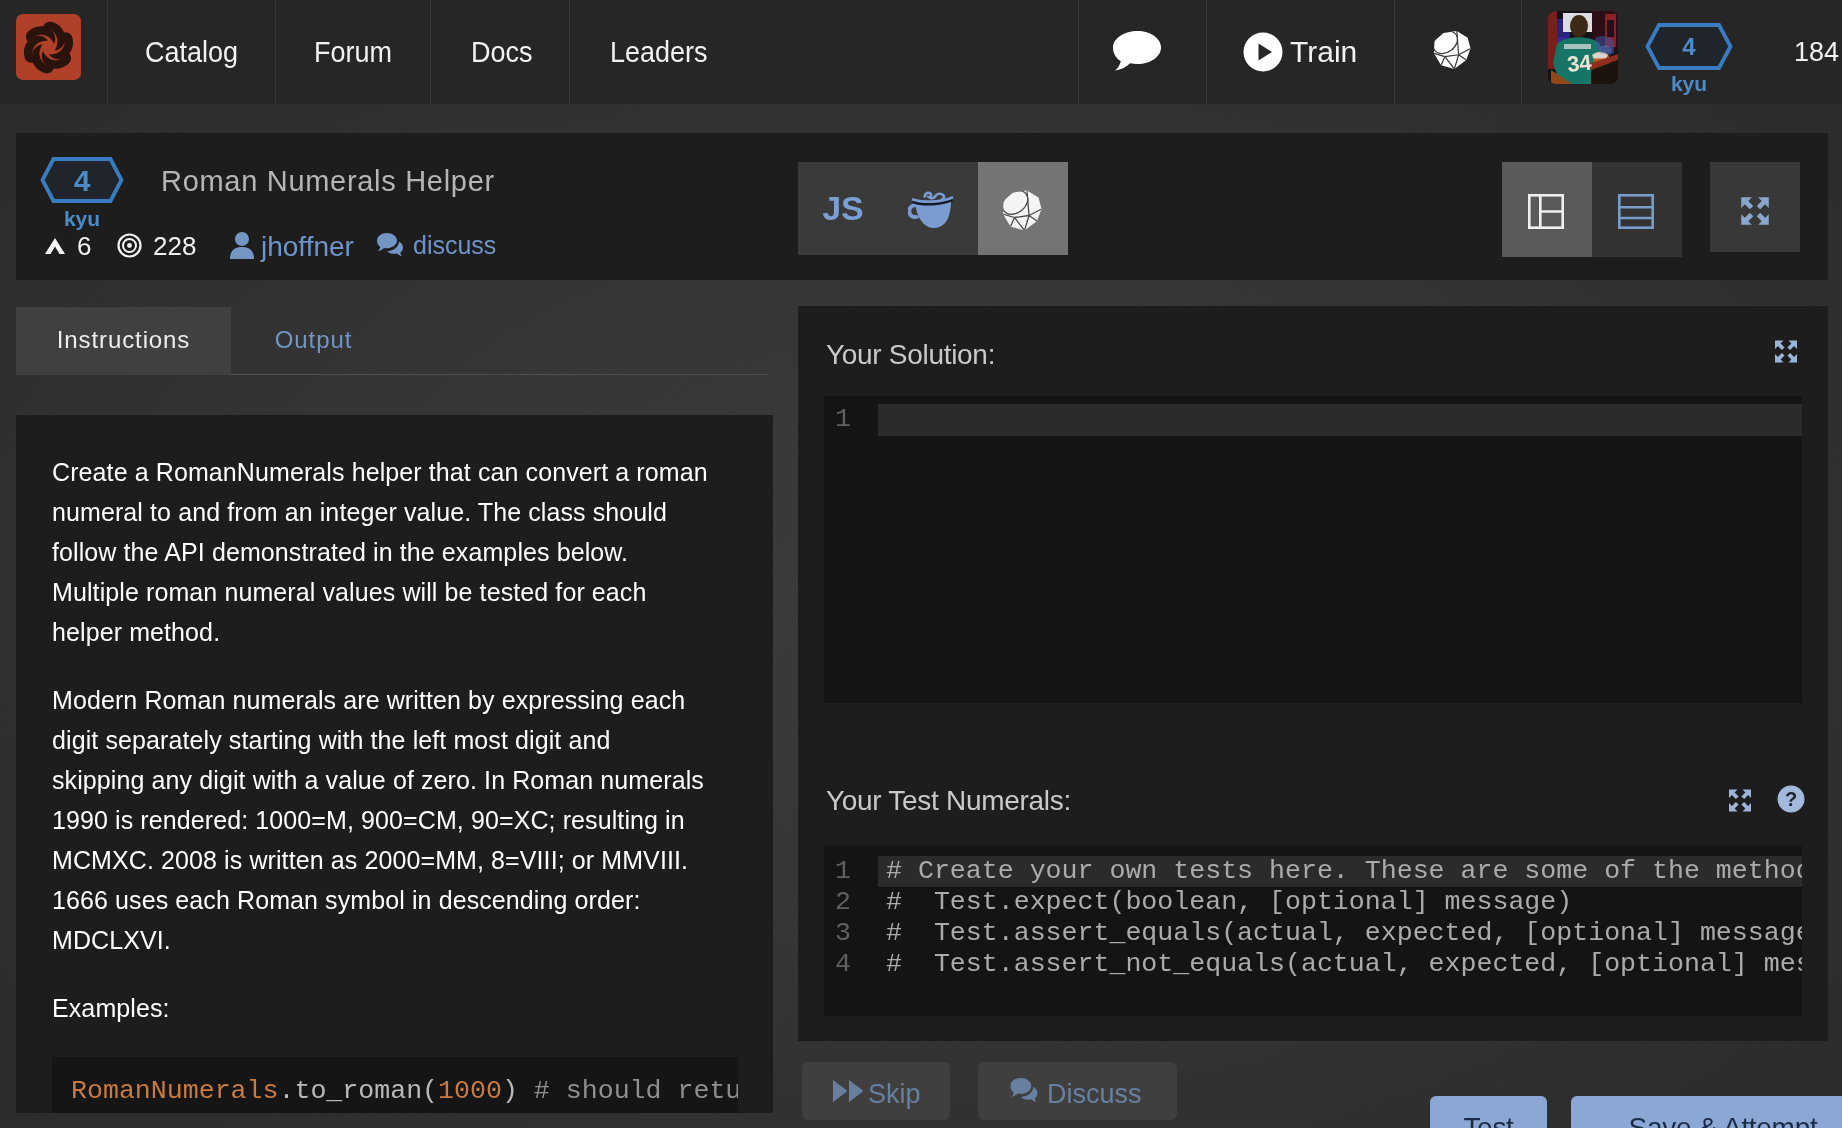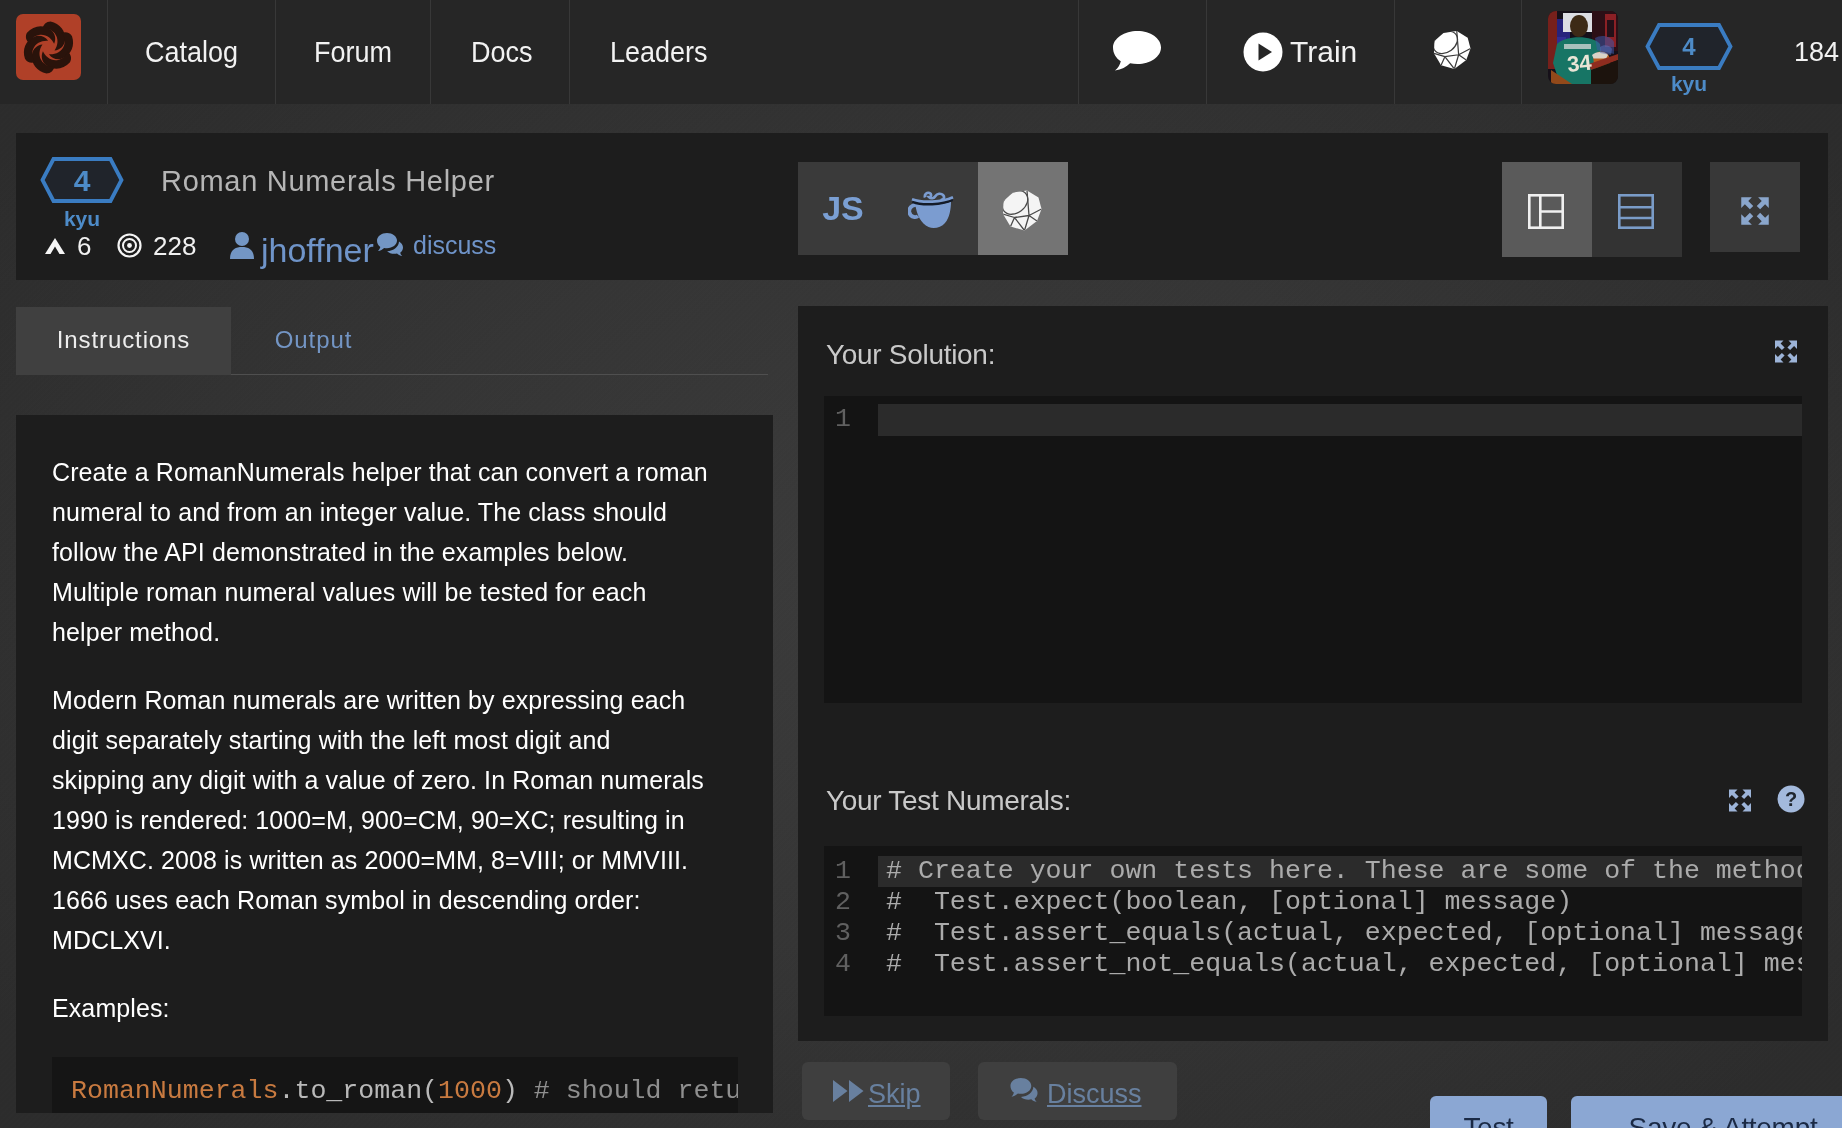--- a/index.html
+++ b/index.html
@@ -37,21 +37,21 @@
   #testpanel { position:absolute; left:798px; top:754px; width:1030px; height:287px; background:#1d1d1d; }
   .paneltitle { position:absolute; left:28px; color:#c9c9c9; font-size:28px; letter-spacing:-0.3px; }
   .editor { position:absolute; left:26px; background:#141414; font-family:"Liberation Mono", monospace; font-size:26.6px; color:#ababab; overflow:hidden; }
   .lnum { position:absolute; left:0; width:27px; text-align:right; color:#606060; line-height:31px; }
   .cline { position:absolute; left:62px; white-space:pre; line-height:31px; }
   .hl { position:absolute; left:54px; right:0; background:#2b2b2b; height:31px; }
 
   
   .graybtn { position:absolute; top:1062px; height:58px; background:#3f3f3f; border-radius:6px; color:#68809f; font-size:27px; }
   .bluebtn { position:absolute; top:1096px; height:58px; background:#8ba7d3; border-radius:6px; color:#1b2a45; font-size:28px; letter-spacing:-0.3px; text-align:center; line-height:63px; }
-  .btlabel { position:absolute; top:0; height:58px; line-height:64px;text-decoration:underline; }
+  .btlabel { position:absolute; top:0; height:58px; line-height:64px; }
 </style>
 </head>
 <body>
 <div id="page">
 
   <div id="nav">
     <div class="sep" style="left:107px"></div>
     <div class="sep" style="left:275px"></div>
     <div class="sep" style="left:430px"></div>
     <div class="sep" style="left:569px"></div>
@@ -154,21 +154,21 @@
     <svg class="abs" style="left:101px; top:100px" width="25" height="25" viewBox="0 0 25 25">
       <circle cx="12.5" cy="12.5" r="11" fill="none" stroke="#f5f5f5" stroke-width="2.2"></circle>
       <circle cx="12.5" cy="12.5" r="6.5" fill="none" stroke="#f5f5f5" stroke-width="2"></circle>
       <circle cx="12.5" cy="12.5" r="2.4" fill="#f5f5f5"></circle>
     </svg>
     <div class="abs" style="left:137px; top:98px; color:#f0f0f0; font-size:26px;">228</div>
     <svg class="abs" style="left:213px; top:98px" width="26" height="28" viewBox="0 0 26 28">
       <circle cx="13" cy="8" r="7" fill="#7396c4"></circle>
       <path d="M1,28 C1,19 6,16 13,16 C20,16 25,19 25,28 Z" fill="#7396c4"></path>
     </svg>
-    <div class="abs bluetxt" style="left:245px; top:98px; font-size:34px;">jhoffner</div>
+    <div class="abs bluetxt" style="left:245px; top:98px; font-size:28px;">jhoffner</div>
     <svg class="abs" style="left:361px; top:100px" width="26" height="24" viewBox="0 0 26 24">
       <path d="M10,0 C15.5,0 20,3.4 20,7.6 C20,11.8 15.5,15.2 10,15.2 C9,15.2 8,15.1 7.1,14.9 C5.6,16.4 3.6,17.6 1,18 C2.3,16.8 3,15.4 3.3,14 C1.3,12.6 0,10.3 0,7.6 C0,3.4 4.5,0 10,0 Z" fill="#7396c4"></path>
       <path d="M22,8.5 C24.4,9.9 26,12 26,14.4 C26,16.6 24.9,18.5 23.2,19.7 C23.5,20.9 24.1,22.1 25.2,23.1 C23,22.8 21.3,21.8 20,20.5 C19.2,20.7 18.3,20.8 17.4,20.8 C14.4,20.8 11.8,19.8 10.1,18.2 C16.6,17.9 21.8,13.8 22,8.5 Z" fill="#7396c4"></path>
     </svg>
     <div class="abs bluetxt" style="left:397px; top:98px; font-size:25px;">discuss</div>
 
     <div class="abs" style="left:782px; top:29px; width:90px; height:93px; background:#3a3a3a;"></div>
     <div class="abs" style="left:872px; top:29px; width:90px; height:93px; background:#3a3a3a;"></div>
     <div class="abs" style="left:962px; top:29px; width:90px; height:93px; background:#747474;"></div>
     <div class="abs" style="left:782px; top:29px; width:90px; height:97px; color:#7a9fd4; font-size:34px; font-weight:bold; text-align:center; line-height:93px;">JS</div>

